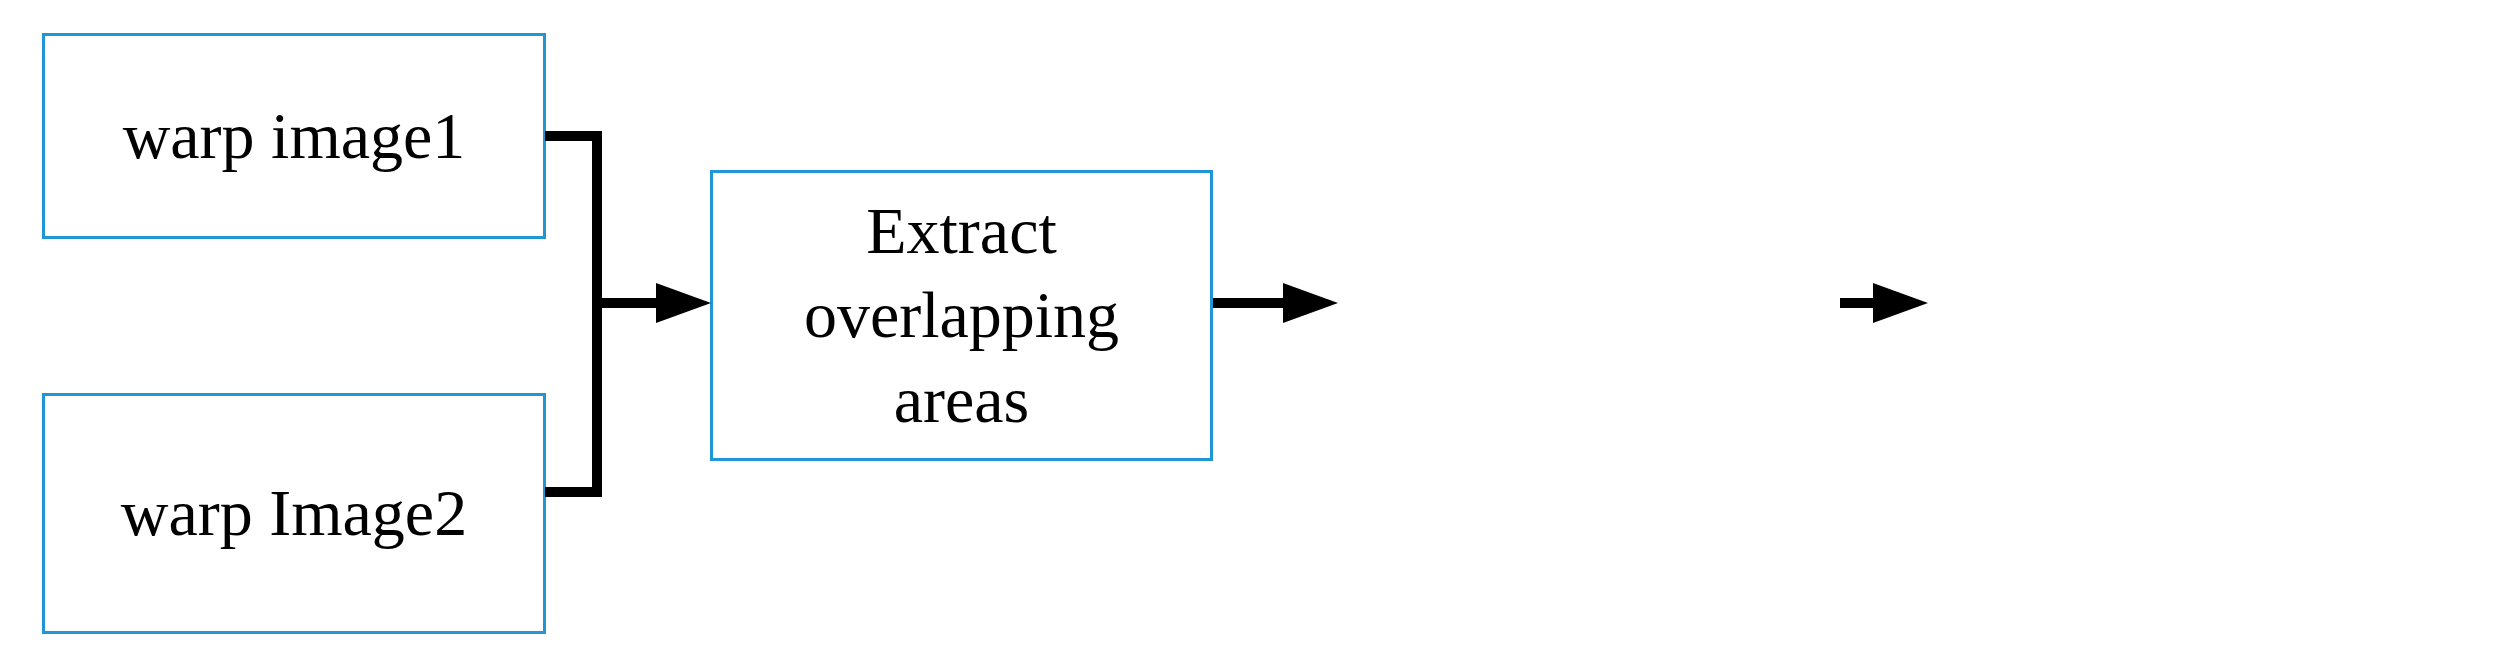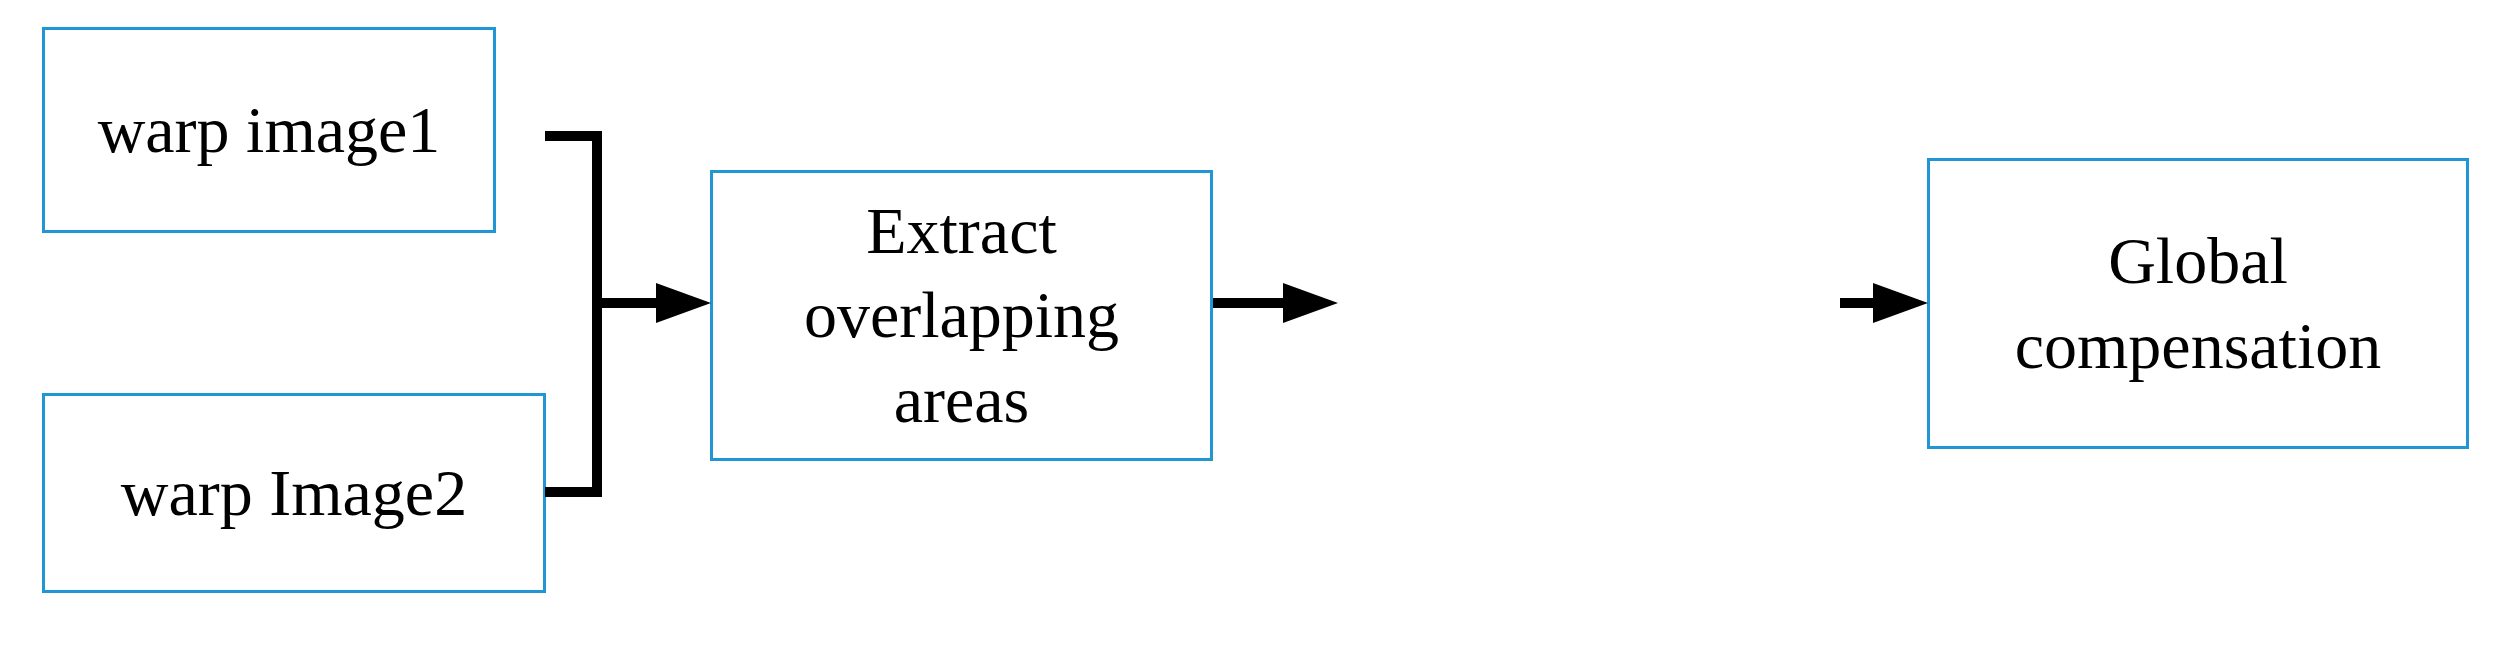--- a/index.html
+++ b/index.html
@@ -32,22 +32,22 @@
     justify-content: center;
     text-align: center;
   }
   .node-label {
     font-size: 66px;
     line-height: 1.28;
     white-space: pre-line;
     color: var(--text);
   }
   
-  .n-warp1   { left: 42px;   top: 27px;  width: 454px; height: 206px; }
-  .n-warp2   { left: 42px;   top: 393px; width: 504px; height: 200px; }
+  .n-warp1   { left: 42px;   top: 33px;  width: 504px; height: 206px; }
+  .n-warp2   { left: 42px;   top: 393px; width: 504px; height: 241px; }
   .n-extract { left: 710px;  top: 170px; width: 503px; height: 291px; }
   .n-calc    { left: 1337px; top: 159px; width: 503px; height: 291px; }
   .n-global  { left: 1927px; top: 158px; width: 542px; height: 291px; }
 
   
   .line {
     position: absolute;
     background: var(--connector);
   }
   .l-warp1-out   { left: 545px;  top: 131px; width: 57px;  height: 10px; }
@@ -81,24 +81,20 @@
     <span class="node-label">warp Image2</span>
   </div>
 
   <div class="node n-extract">
     <span class="node-label">Extract
 overlapping
 areas</span>
   </div>
 
 
-  <div class="node n-global">
-    <span class="node-label">Global
-compensation</span>
-  </div>
 
   <div class="line l-warp1-out"></div>
   <div class="line l-warp2-out"></div>
   <div class="line l-merge-vert"></div>
 
   <div class="line l-arrow1"></div>
   <div class="arrowhead h-arrow1"></div>
 
   <div class="line l-arrow2"></div>
   <div class="arrowhead h-arrow2"></div>

